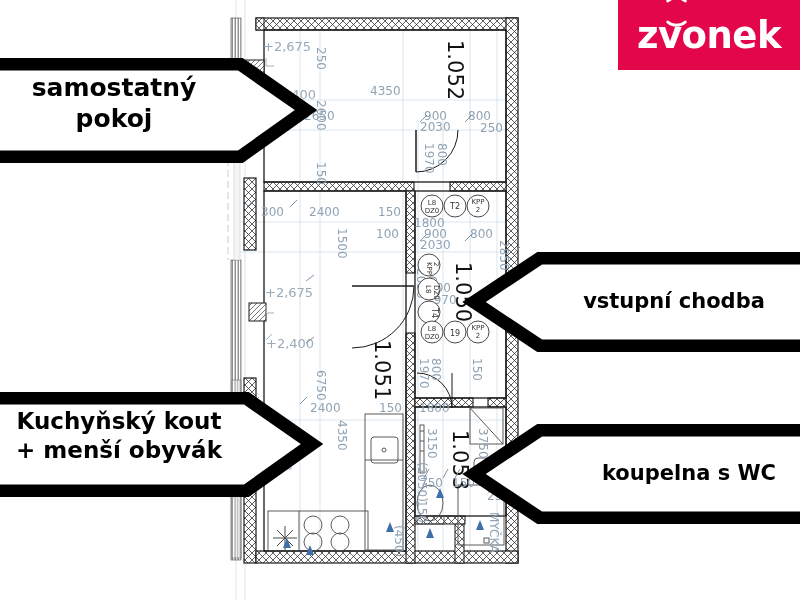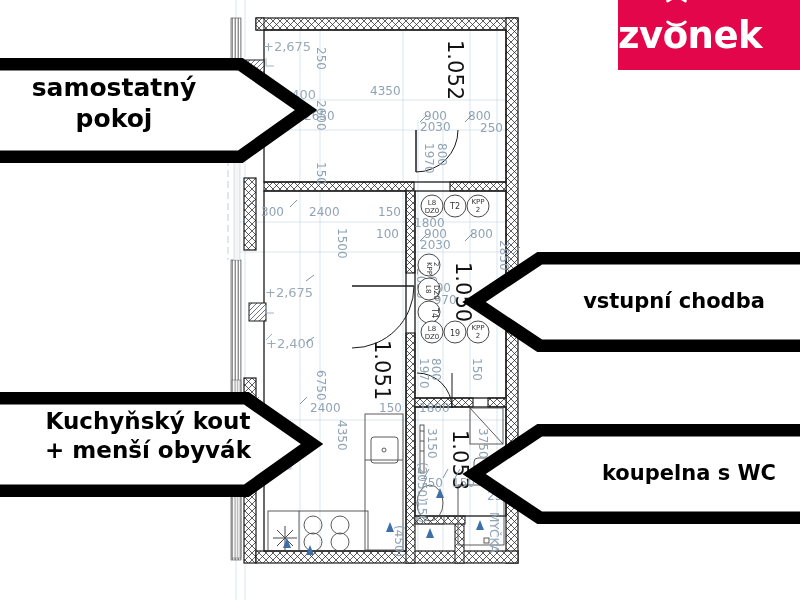--- a/index.html
+++ b/index.html
@@ -21,21 +21,21 @@
   
   .logo-box {
     position: absolute;
     left: 618px;
     top: 0px;
     width: 182px;
     height: 70px;
     background: #e4064a;
     display: flex;
     align-items: center;
-    justify-content: flex-start;
+    justify-content: center;
   }
   .logo-wordmark {
     position: relative;
     color: #ffffff;
     font-family: "DejaVu Sans", sans-serif;
     font-size: 37px;
     font-weight: 700;
     letter-spacing: -0.5px;
     line-height: 1;
     white-space: nowrap;
@@ -391,21 +391,21 @@
       <polygon points="0,6 250,6 316,52 250,99 0,99" fill="#ffffff" stroke="#000000" stroke-width="13" stroke-linejoin="miter"></polygon>
     </svg>
     <div class="callout-text" style="left:18px; top:14px; width:212px; font-size:25px;">samostatný
 pokoj</div>
   </div>
 
   <div class="callout callout-left" style="left:-12px; top:392px;">
     <svg width="340" height="105" viewBox="0 0 340 105">
       <polygon points="0,6 258,6 324,52 258,99 0,99" fill="#ffffff" stroke="#000000" stroke-width="13" stroke-linejoin="miter"></polygon>
     </svg>
-    <div class="callout-text" style="left:12px; top:15px; width:238px; font-size:23px;padding-left:29px;">Kuchyňský kout
+    <div class="callout-text" style="left:12px; top:15px; width:238px; font-size:23px;">Kuchyňský kout
 + menší obyvák</div>
   </div>
 
   <div class="callout callout-right" style="left:462px; top:252px;">
     <svg width="345" height="100" viewBox="0 0 345 100">
       <polygon points="345,6 78,6 12,50 78,94 345,94" fill="#ffffff" stroke="#000000" stroke-width="13" stroke-linejoin="miter"></polygon>
     </svg>
     <div class="callout-text" style="left:96px; top:36px; width:232px; font-size:21px;">vstupní chodba</div>
   </div>
 

